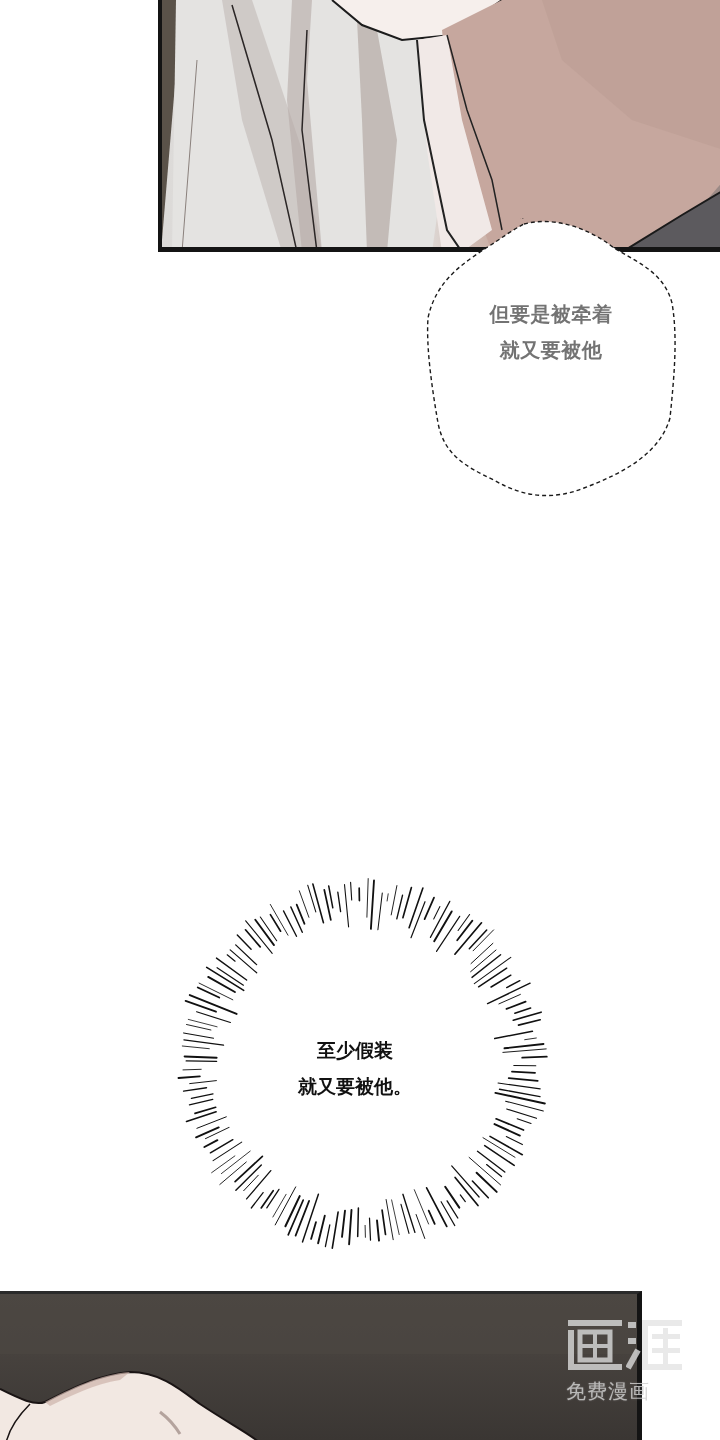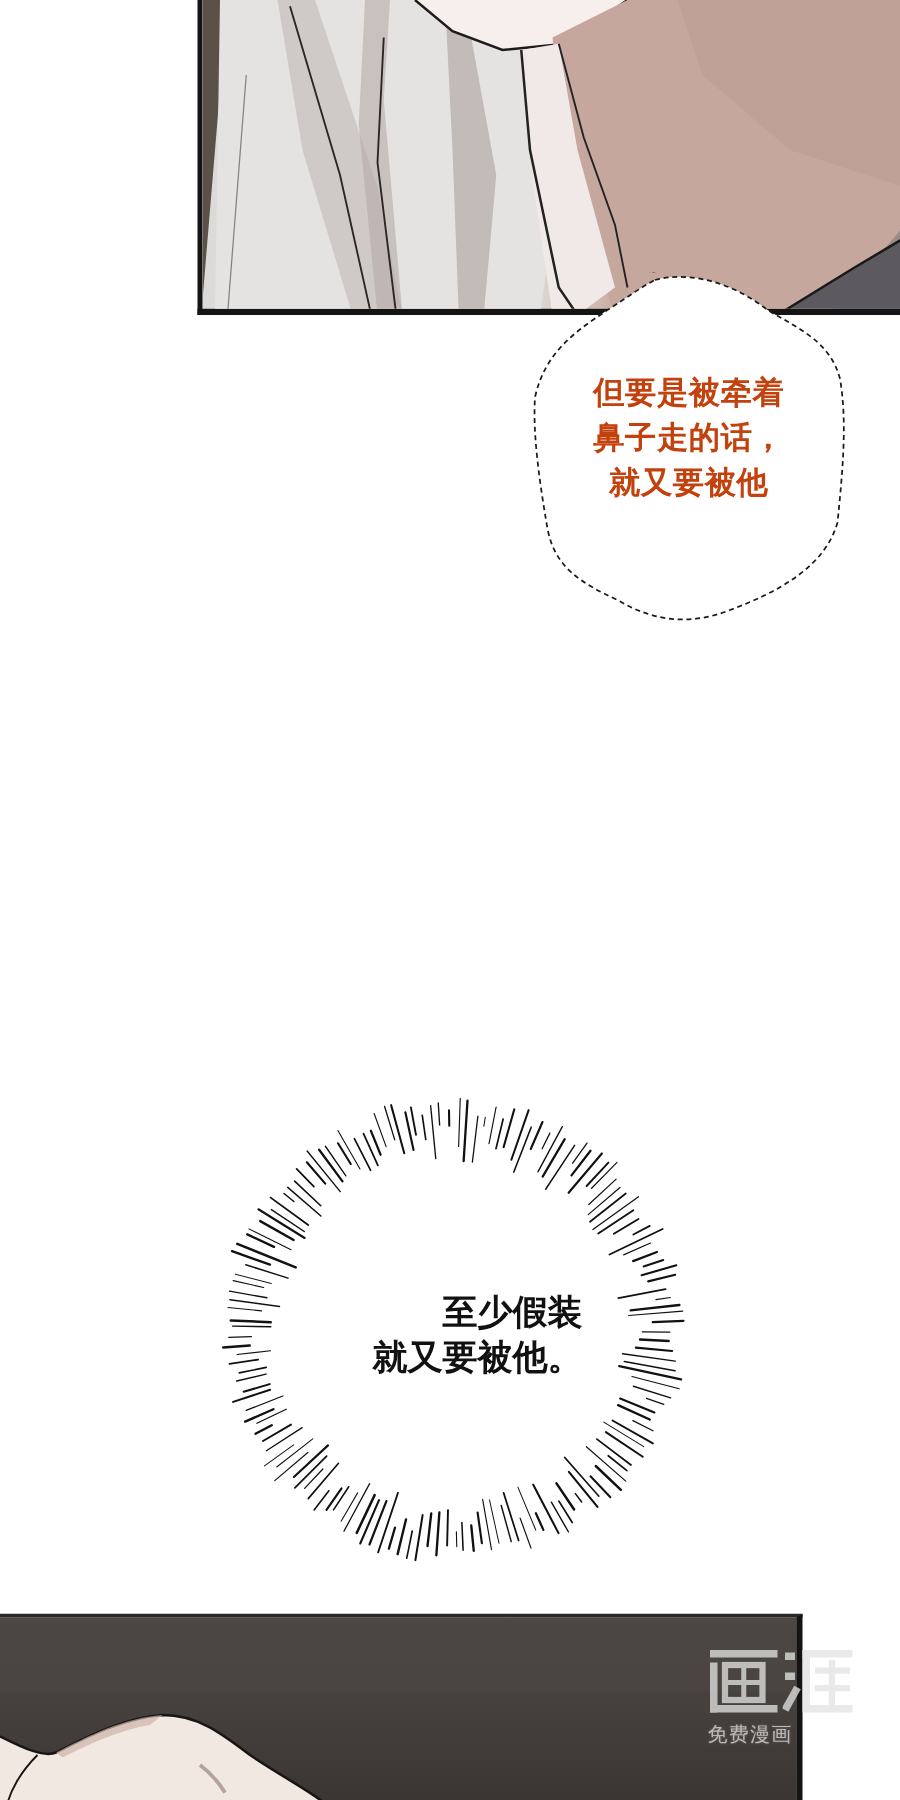--- a/index.html
+++ b/index.html
@@ -36,45 +36,45 @@
     width: 254px;
     height: 284px;
   }
   .bubble svg { position: absolute; left: 0; top: 0; }
   .bubble-text {
     position: absolute;
     left: 0;
     top: 78px;
     width: 254px;
     text-align: center;
-    font-size: 25px;
+    font-size: 20px;
     font-weight: bold;
     line-height: 36px;
-    color: #c2410c;
+    color: #737373;
     letter-spacing: 0.5px;
   }
   .bubble-text div { white-space: nowrap; }
   
   .burst {
     position: absolute;
     left: 172px;
     top: 874px;
     width: 380px;
     height: 380px;
   }
   .burst svg { position: absolute; left: 0; top: 0; }
   .burst-text {
     position: absolute;
     left: 126px;
     top: 158px;
-    font-size: 28px;
+    font-size: 19px;
     font-weight: bold;
     line-height: 36px;
     color: #111;
-    text-align: right;
+    text-align: center;
   }
   .burst-text div { white-space: nowrap; }
   
   .panel-bottom {
     position: absolute;
     left: 0;
     top: 1291px;
     width: 642px;
     height: 149px;
     border-top: 3px solid #2a2a2a;
@@ -94,21 +94,21 @@
     color: #d0d0d0;
     opacity: 0.85;
   }
   .wm-logo {
     display: flex;
     gap: 2px;
     height: 58px;
   }
   .wm-logo svg { display: block; }
   .wm-sub {
-    font-size: 16px;
+    font-size: 20px;
     color: #cfcfcf;
     margin-top: 4px;
     letter-spacing: 1px;
     white-space: nowrap;
     text-shadow: 0 0 2px rgba(255,255,255,0.3);
   }
 </style>
 </head>
 <body>
 
@@ -144,21 +144,20 @@
 
 <div class="bubble">
   <svg width="254" height="284" viewBox="0 0 254 284">
     <path d="M100,6 C130,-2 165,10 190,30 C215,45 240,55 248,85 C254,120 250,160 246,200 C236,235 200,255 160,270 C130,282 100,280 70,262 C40,248 20,236 14,205 C8,170 2,130 4,100 C12,62 40,45 62,30 C78,20 88,12 100,6 Z" fill="#ffffff" stroke="#1a1a1a" stroke-width="1.4" stroke-dasharray="4,3"></path>
 
     <circle cx="98" cy="-4" r="4" fill="none" stroke="#1a1a1a" stroke-width="1" stroke-dasharray="2,2"></circle>
     <circle cx="95" cy="-12" r="3" fill="none" stroke="#1a1a1a" stroke-width="1" stroke-dasharray="2,2"></circle>
   </svg>
   <div class="bubble-text">
     <div>但要是被牵着</div>
-    <div>鼻子走的话，</div>
     <div>就又要被他</div>
   </div>
 </div>
 
 <div class="burst">
   <svg id="burst-svg" width="380" height="380" viewBox="0 0 380 380">
       <line x1="341.8" y1="191.5" x2="363.8" y2="191.7" stroke="#111" stroke-width="1.09" stroke-linecap="round"></line>
       <line x1="340.0" y1="197.6" x2="363.0" y2="198.8" stroke="#111" stroke-width="1.85" stroke-linecap="round"></line>
       <line x1="336.7" y1="204.1" x2="365.7" y2="206.8" stroke="#111" stroke-width="1.74" stroke-linecap="round"></line>
       <line x1="326.0" y1="209.0" x2="368.2" y2="214.9" stroke="#111" stroke-width="1.08" stroke-linecap="round"></line>

